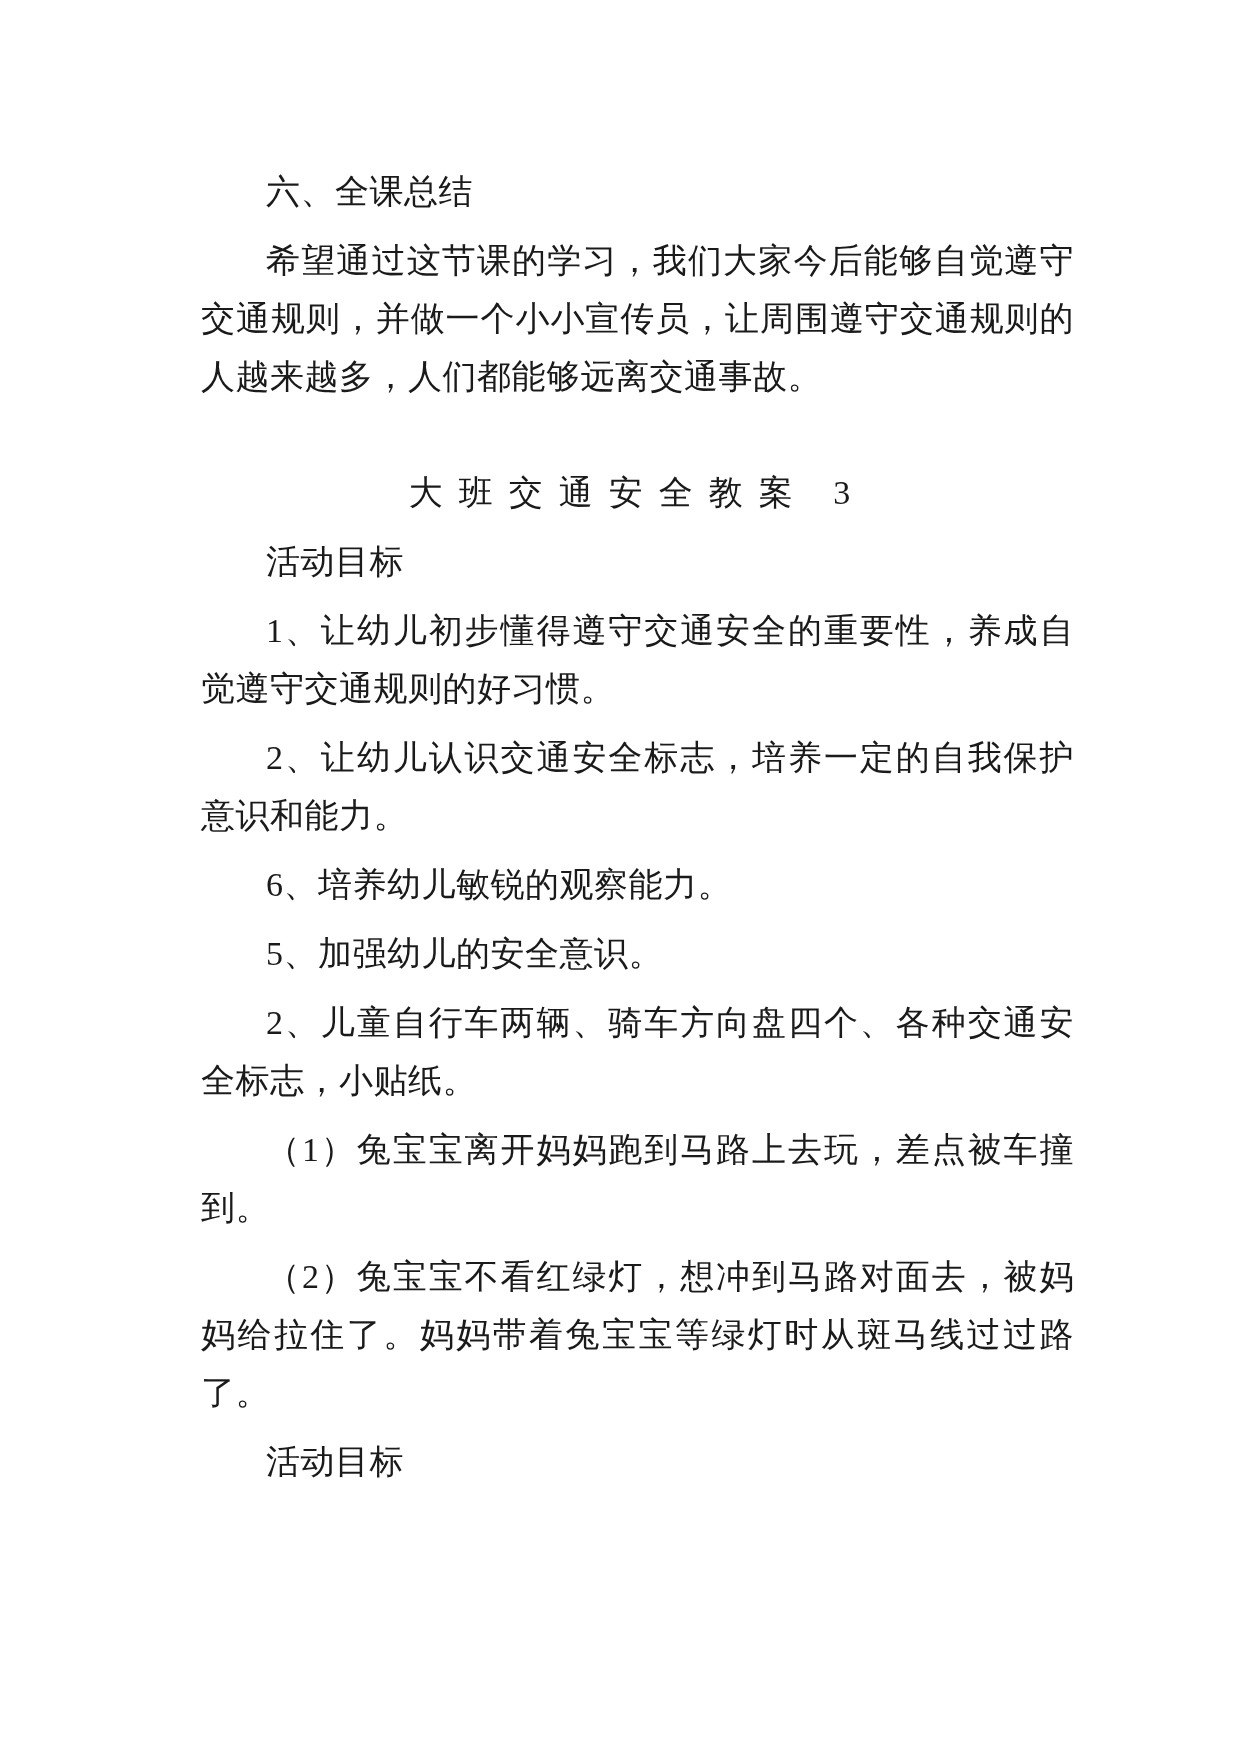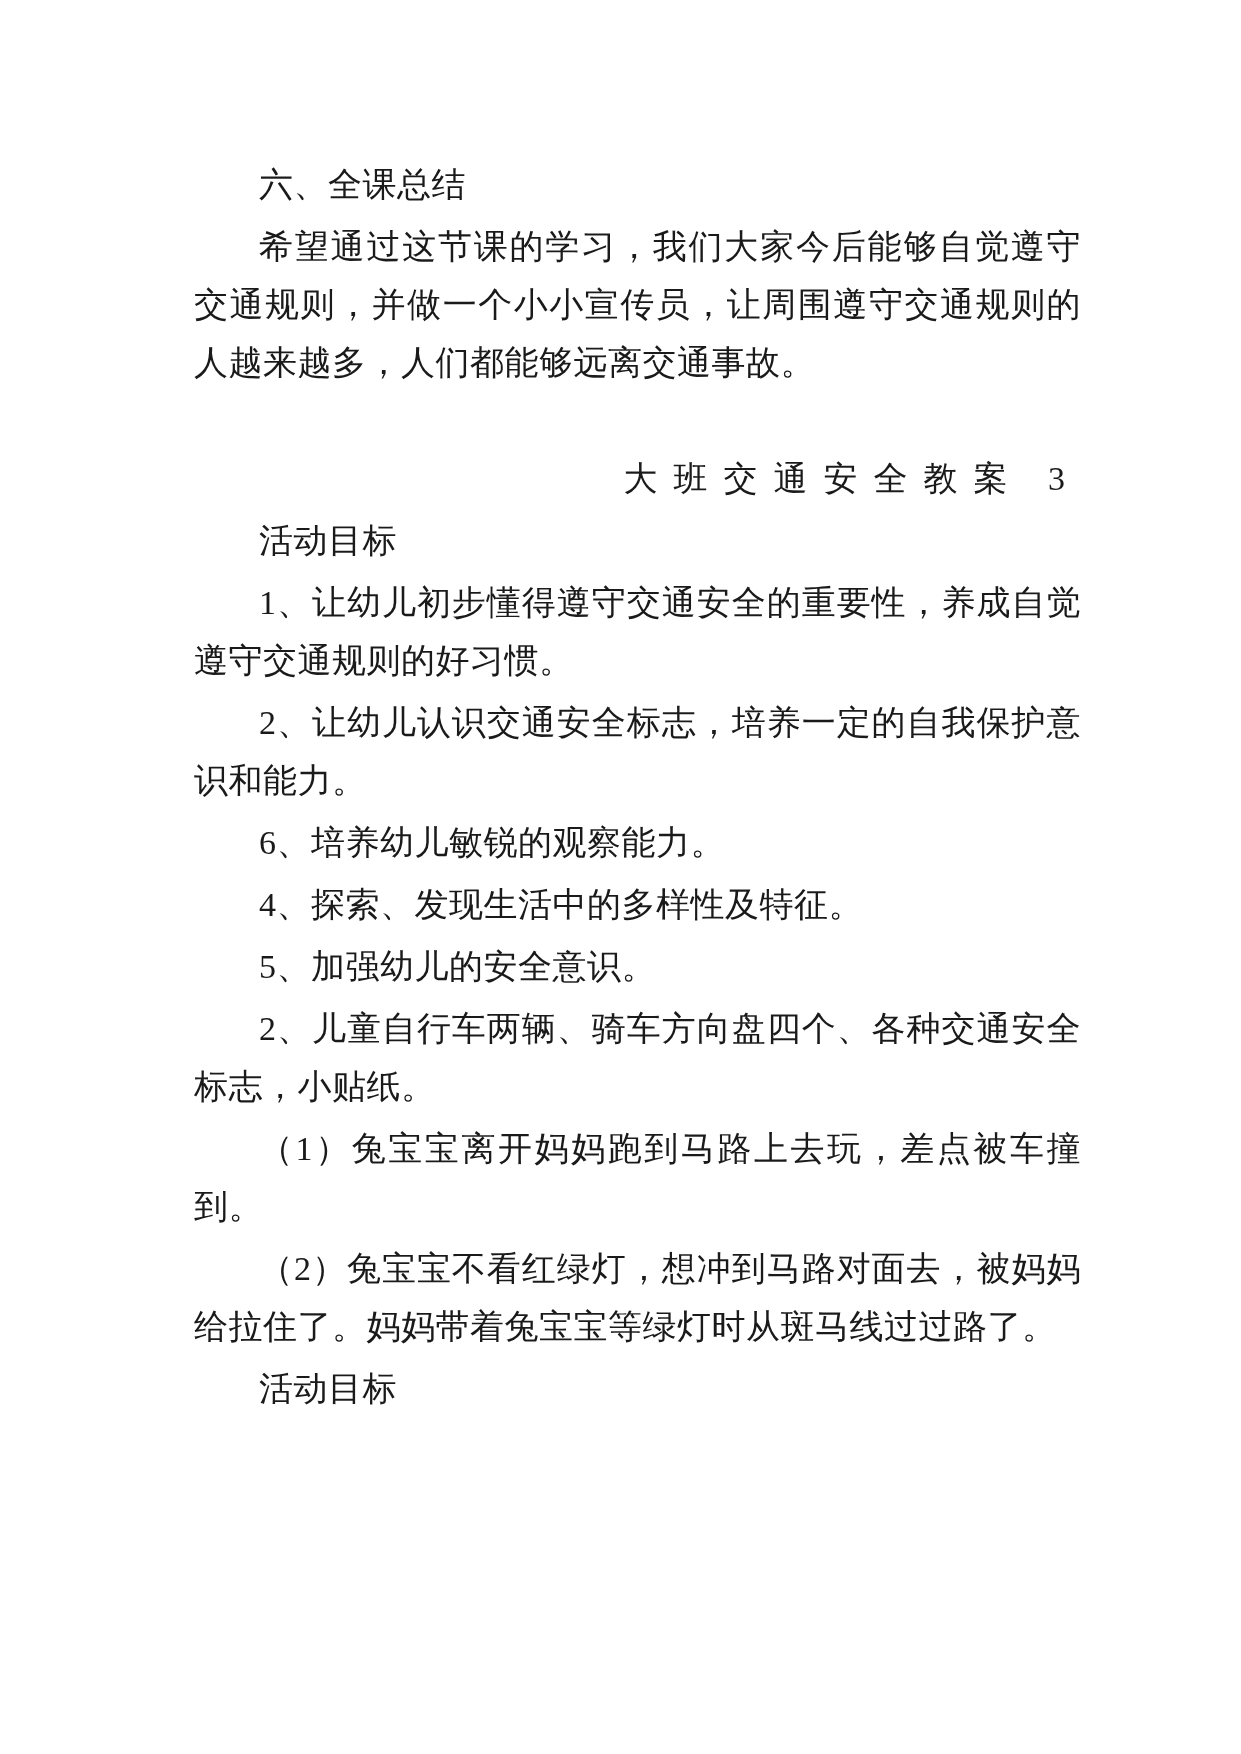--- a/index.html
+++ b/index.html
@@ -17,50 +17,49 @@
     box-sizing: border-box;
     width: 1241px;
     height: 1754px;
     background: #ffffff;
     padding: 152px 156px 0 190px;
   }
   .content {
     width: 100%;
   }
   .para {
-    margin: 4px;
+    margin: 11px;
     padding: 0;
     font-size: 34px;
     line-height: 58px;
     font-weight: 400;
     color: #1a1a1a;
     text-align: justify;
     text-justify: inter-character;
     text-indent: 65px;
     letter-spacing: 0.5px;
   }
   .para.section-title {
     text-indent: 0;
     letter-spacing: 16px;
     margin-top: 58px;
-    text-align: right;
+    text-align: center;
   }
 </style>
 </head>
 <body style="color: rgb(26, 26, 26); background: rgb(255, 255, 255);">
 
 <main class="page">
   <section class="content" id="content">
       <p class="para body">六、全课总结</p>
       <p class="para body">希望通过这节课的学习，我们大家今后能够自觉遵守交通规则，并做一个小小宣传员，让周围遵守交通规则的人越来越多，人们都能够远离交通事故。</p>
       <p class="para section-title">大班交通安全教案 3</p>
       <p class="para body">活动目标</p>
       <p class="para body">1、让幼儿初步懂得遵守交通安全的重要性，养成自觉遵守交通规则的好习惯。</p>
       <p class="para body">2、让幼儿认识交通安全标志，培养一定的自我保护意识和能力。</p>
       <p class="para body">6、培养幼儿敏锐的观察能力。</p>
-      <p class="para body">4、探索、发现生活中的多样性及特征。</p>
       <p class="para body">5、加强幼儿的安全意识。</p>
       <p class="para body">2、儿童自行车两辆、骑车方向盘四个、各种交通安全标志，小贴纸。</p>
       <p class="para body">（1）兔宝宝离开妈妈跑到马路上去玩，差点被车撞到。</p>
       <p class="para body">（2）兔宝宝不看红绿灯，想冲到马路对面去，被妈妈给拉住了。妈妈带着兔宝宝等绿灯时从斑马线过过路了。</p>
       <p class="para body">活动目标</p>
     </section>
 </main>
 
 </body></html>

